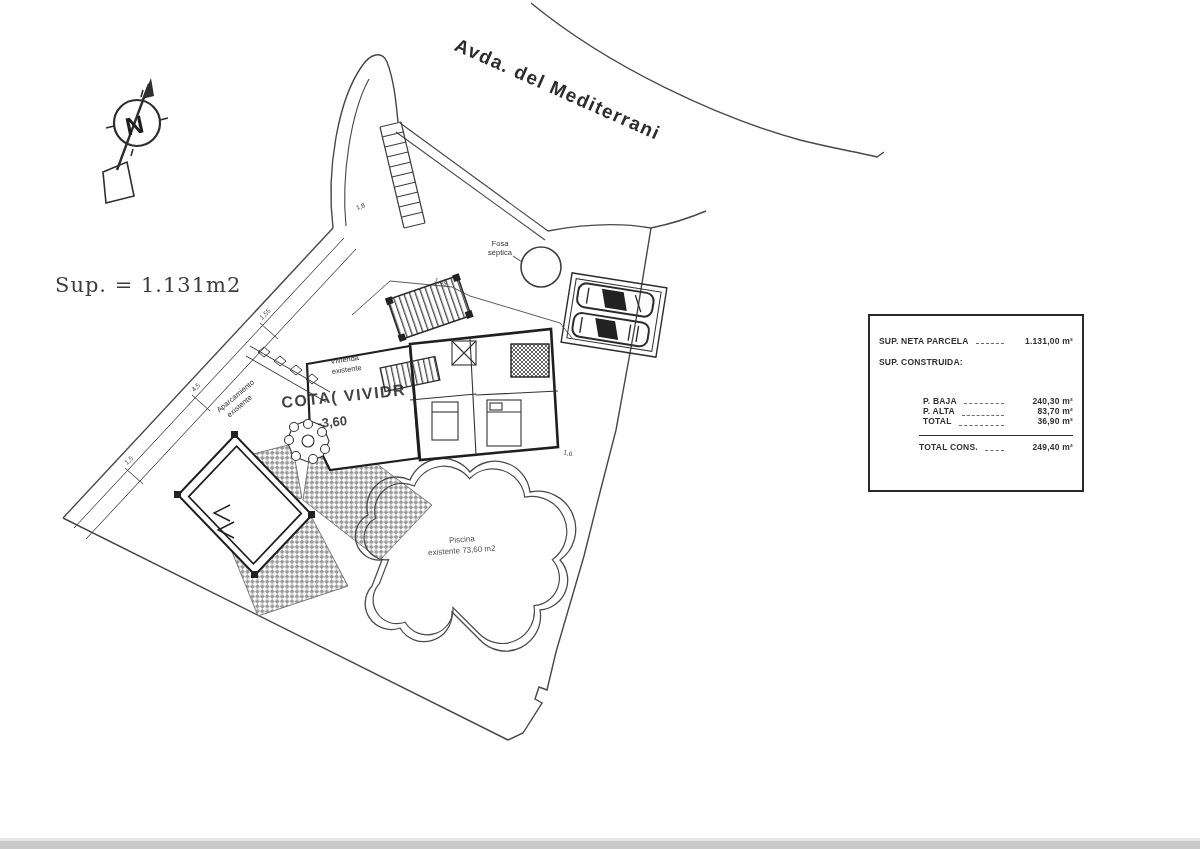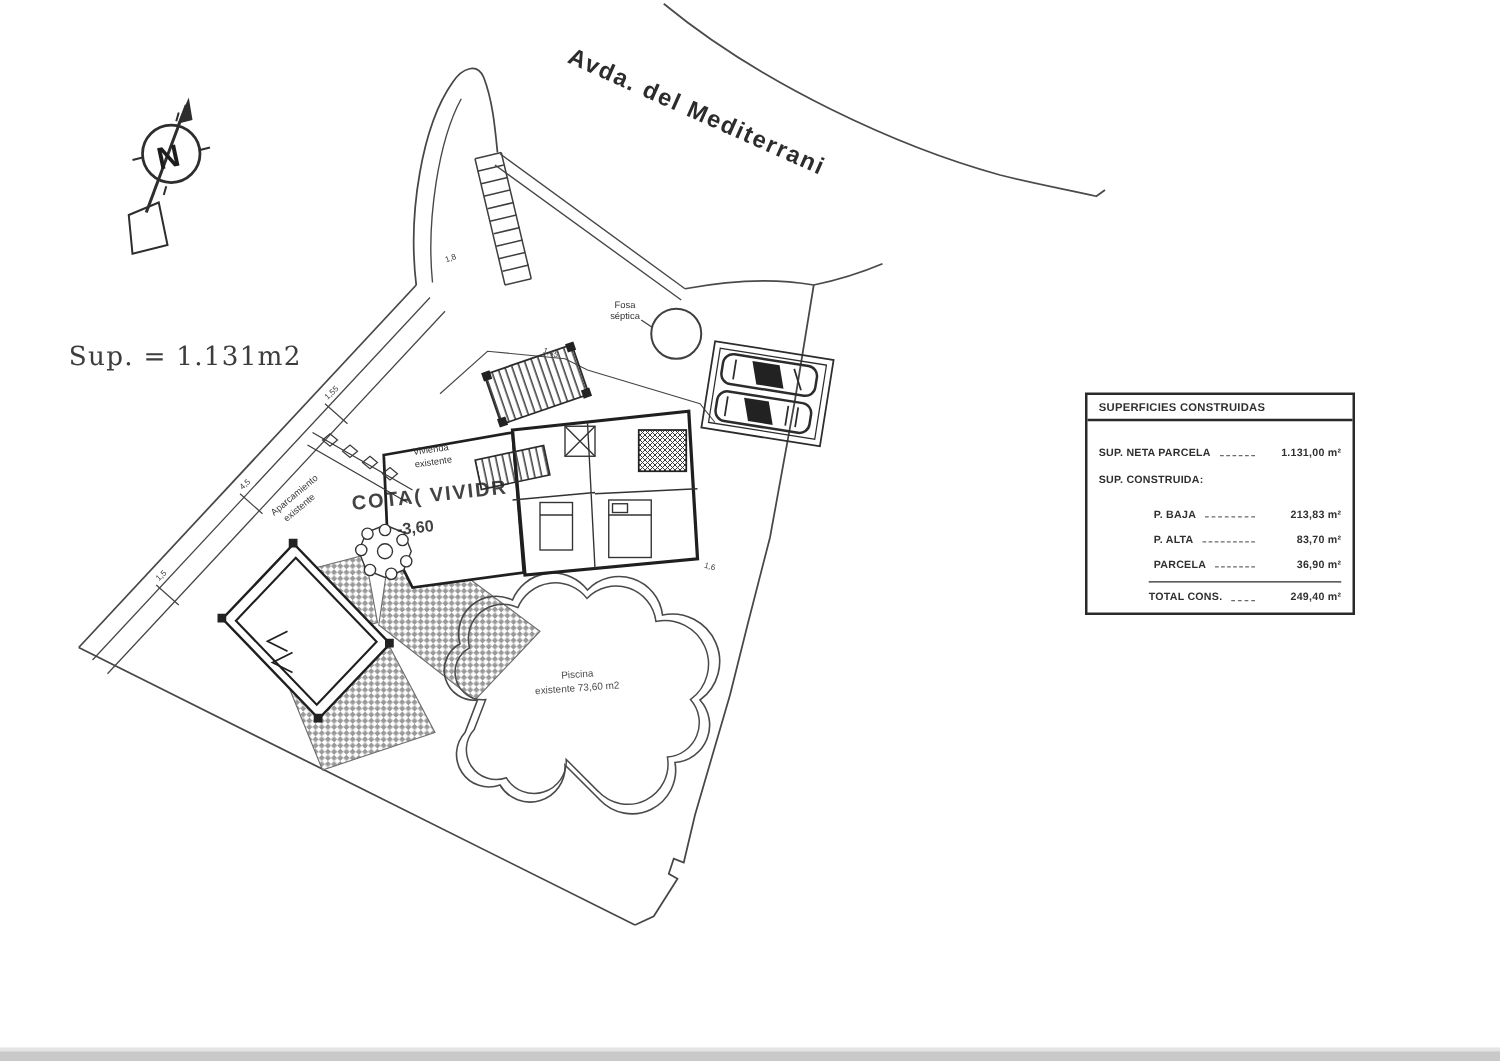--- a/index.html
+++ b/index.html
@@ -10,22 +10,22 @@
   .surf-table{position:absolute;left:868px;top:314px;width:216px;height:178px;
       border:2px solid #2a2a2a;background:#fff;color:#303030;
       font:bold 8.5px "Liberation Sans",sans-serif;letter-spacing:.2px;box-sizing:border-box;}
   .surf-title{padding:5px 8px 4px 9px;border-bottom:2px solid #2a2a2a;font-size:9px;}
   .surf-body{padding:4px 9px 0 9px;}
   .trow{display:flex;align-items:baseline;}
   .trow .lead{flex:1;border-bottom:1px dashed #6a6a6a;margin:0 7px;height:7px;min-width:18px;}
   .trow .val{width:62px;text-align:right;white-space:nowrap;}
   .r-neta{margin-top:16px;}
   .r-constr{margin-top:11px;}
-  .r-ind{margin-top:18px;padding-left:44px;}
-  .r-ind2{margin-top:10px;padding-left:44px;}
+  .r-ind{margin-top:29px;padding-left:44px;}
+  .r-ind2{margin-top:0;padding-left:44px;align-items:flex-end;}
   .sep{margin:9px 0 0 40px;border-top:1.5px solid #2a2a2a;}
   .r-total{margin-top:6px;padding-left:40px;align-items:center;}
   
   .edge-bottom{position:absolute;left:0;bottom:0;width:100%;height:8px;background:#c9c9c9;}
   .edge-bottom2{position:absolute;left:0;bottom:8px;width:100%;height:3px;background:#e4e4e4;}
 </style>
 </head>
 <body>
 
 <div class="page">
@@ -207,42 +207,41 @@
       <text x="434" y="282" transform="rotate(20 434 282)">1,45</text>
       <text x="563" y="454" transform="rotate(15 563 454)">1,6</text>
       <text x="262" y="320" transform="rotate(-43 262 320)">1,55</text>
       <text x="194" y="392" transform="rotate(-43 194 392)">4,5</text>
       <text x="127" y="465" transform="rotate(-43 127 465)">1,5</text>
     </g>
   </g>
 </svg>
 
   <div class="surf-table">
-    <div class="surf-title">SUPERFICIES CONSTRUIDAS</div>
     <div class="surf-body">
       <div class="trow r-neta">
         <span>SUP. NETA PARCELA</span>
         <span class="lead"></span>
         <span class="val">1.131,00 m²</span>
       </div>
       <div class="trow r-constr">
         <span>SUP. CONSTRUIDA:</span>
       </div>
       <div class="trow r-ind">
         <span>P. BAJA</span>
         <span class="lead"></span>
-        <span class="val">213,83 m²</span>
+        <span class="val">240,30 m²</span>
       </div>
       <div class="trow r-ind2">
         <span>P. ALTA</span>
         <span class="lead"></span>
         <span class="val">83,70 m²</span>
       </div>
       <div class="trow r-ind2">
-        <span>PARCELA</span>
+        <span>TOTAL</span>
         <span class="lead"></span>
         <span class="val">36,90 m²</span>
       </div>
       <div class="sep"></div>
       <div class="trow r-total">
         <span>TOTAL CONS.</span>
         <span class="lead"></span>
         <span class="val">249,40 m²</span>
       </div>
     </div>

